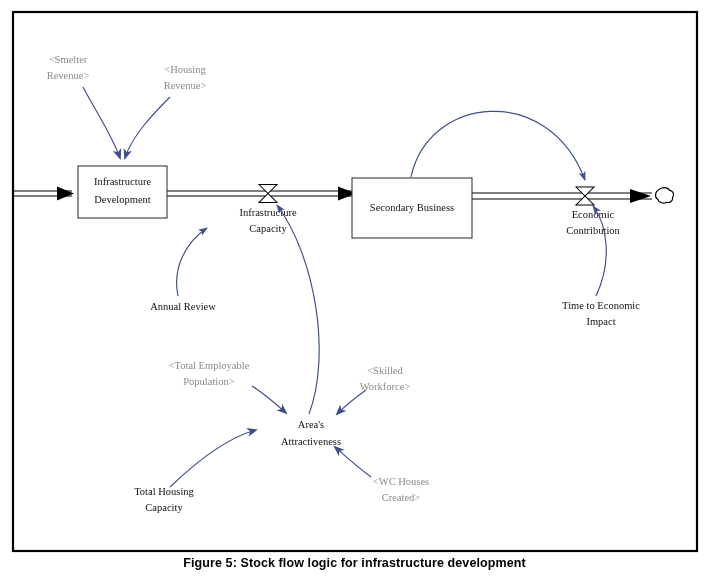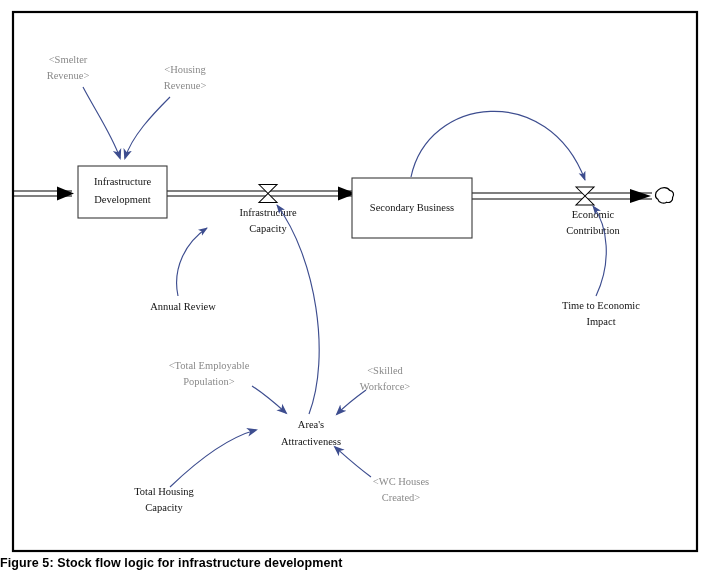--- a/index.html
+++ b/index.html
@@ -63,21 +63,21 @@
   .cloud-shape {
     fill: #ffffff;
     stroke: #000000;
     stroke-width: 1.2;
   }
   .caption {
     position: absolute;
     left: 0;
     top: 556px;
     width: 709px;
-    text-align: left;
+    text-align: center;
     font-family: "Liberation Sans", sans-serif;
     font-weight: bold;
     font-size: 12.5px;
     color: #000000;
     letter-spacing: 0.1px;
   }
 </style>
 </head>
 <body>
 

